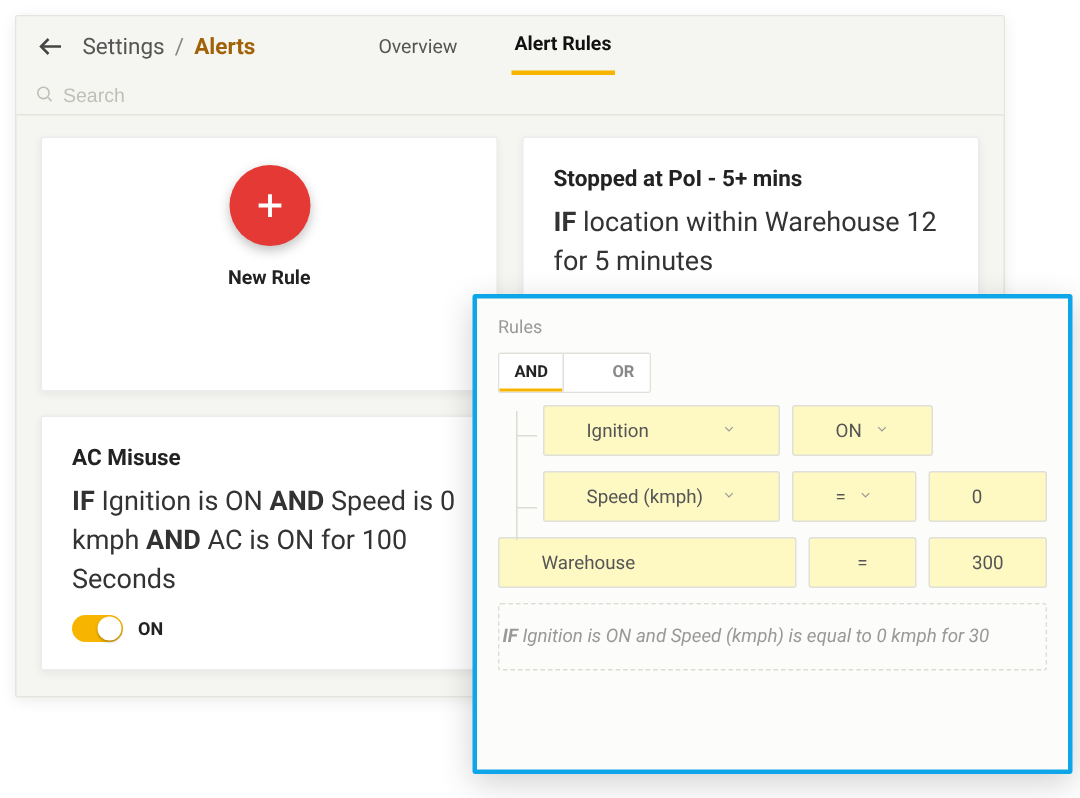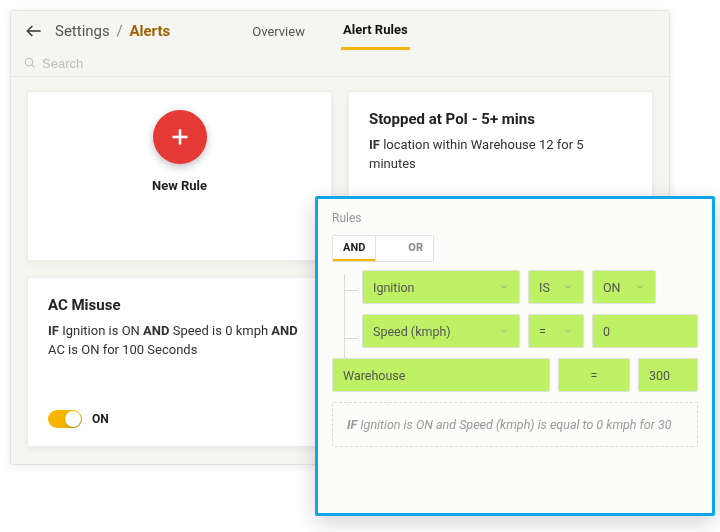--- a/index.html
+++ b/index.html
@@ -37,21 +37,21 @@
   }
   .newcard { display:flex; flex-direction:column; align-items:center; justify-content:flex-start; gap:14px; cursor:pointer; }
   .plus-circle {
     width:54px; height:54px; border-radius:50%; background:#e53935;
     display:flex; align-items:center; justify-content:center;
     box-shadow: 0 3px 8px rgba(0,0,0,0.25);
   }
   .plus-circle svg { stroke:#fff; }
   .newcard .lbl { font-size:13px; font-weight:700; color:#222; }
   .rulecard .title { font-size:15px; font-weight:700; color:#222; margin-bottom:8px; }
-  .rulecard .desc { font-size:13px; color:#333; line-height:1.45; }
+  .rulecard .desc { font-size:18px; color:#333; line-height:1.45; }
   .rulecard .desc .kw { font-weight:700; }
   .toggle-row { position:absolute; left:20px; bottom:18px; display:flex; align-items:center; gap:10px; }
   .toggle {
     width:34px; height:18px; border-radius:10px; background:#f7b500; position:relative; cursor:pointer;
   }
   .toggle .knob { position:absolute; right:1px; top:1px; width:16px; height:16px; border-radius:50%; background:#fff; box-shadow:0 1px 2px rgba(0,0,0,0.3); }
   .toggle-row .state { font-size:12px; font-weight:700; color:#222; }
   
   .rules-panel {
     position:absolute; left:315px; top:196px; width:400px; height:320px;
@@ -64,35 +64,35 @@
   .logic-tab { font-size:11px; font-weight:700; color:#888; padding:5px 10px; cursor:pointer; background:#fff; }
   .logic-tab.active { color:#222; background:#fff; border-bottom:2px solid #f7b500; }
   .logic-tab + .logic-tab { border-left:1px solid #e0e0da;padding-left:32px; }
   .cond-area { margin-top:8px; position:relative; padding-left:30px; }
   .tree-line { position:absolute; left:12px; top:4px; width:14px; height:86px; border-left:1px solid #dcdcd4; }
   .tree-h1 { position:absolute; left:12px; top:20px; width:14px; border-top:1px solid #dcdcd4; }
   .tree-h2 { position:absolute; left:12px; top:68px; width:14px; border-top:1px solid #dcdcd4; }
   .cond-row { display:flex; gap:8px; margin-bottom:10px; }
   .cond-row.indent { }
   .sel, .inp {
-    background:#bef264; border:1px solid #e0e0da; border-radius:2px;
+    background:#fef9c3; border:1px solid #e0e0da; border-radius:2px;
     height:34px; display:flex; align-items:center; justify-content:space-between;
-    padding:0 10px; font-size:12.5px; color:#555; cursor:pointer;
+    padding:0 28px; font-size:12.5px; color:#555; cursor:pointer;
   }
   .sel .caret { margin-left:8px; color:#999; }
   .inp { cursor:text; }
   .w-field { flex: 0 0 158px; }
   .w-op    { flex: 0 0 56px; }
   .w-val   { flex: 0 0 64px; }
   .w-valwide { flex: 1; }
   .w-eq    { flex: 0 0 72px; justify-content:center; }
   .w-num   { flex: 0 0 60px; }
   .preview-box {
     margin-top:6px; border:1px dashed #dcdcd4; border-radius:2px;
-    padding:14px 14px; font-size:12.5px; color:#999; font-style:italic;
+    padding:14px 2px; font-size:12.5px; color:#999; font-style:italic;
     white-space:nowrap; overflow:hidden;
   }
   .preview-box .kw { font-weight:700; font-style:italic; }
 </style>
 </head>
 <body>
 
 <div class="frame">
 
   <div class="header">
@@ -171,26 +171,20 @@
     <div class="tree-h1"></div>
     <div class="tree-h2"></div>
 
     <div class="cond-row indent">
       <div class="sel w-field">
         <span>Ignition</span>
         <span class="caret"><svg width="10" height="10" viewBox="0 0 24 24" fill="none" stroke="currentColor" stroke-width="2">
               <polyline points="6 9 12 15 18 9"></polyline>
             </svg></span>
       </div>
-      <div class="sel w-op">
-        <span>IS</span>
-        <span class="caret"><svg width="10" height="10" viewBox="0 0 24 24" fill="none" stroke="currentColor" stroke-width="2">
-              <polyline points="6 9 12 15 18 9"></polyline>
-            </svg></span>
-      </div>
       <div class="sel w-val">
         <span>ON</span>
         <span class="caret"><svg width="10" height="10" viewBox="0 0 24 24" fill="none" stroke="currentColor" stroke-width="2">
               <polyline points="6 9 12 15 18 9"></polyline>
             </svg></span>
       </div>
     </div>
 
     <div class="cond-row indent">
       <div class="sel w-field">

